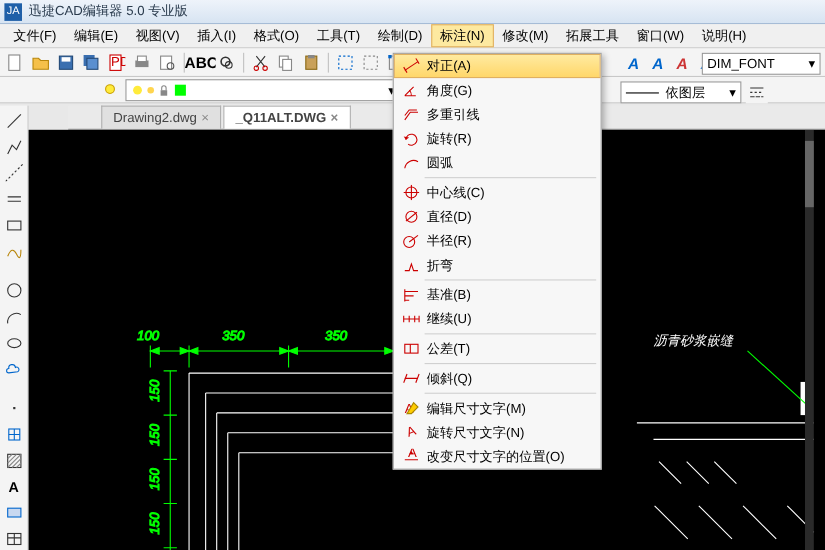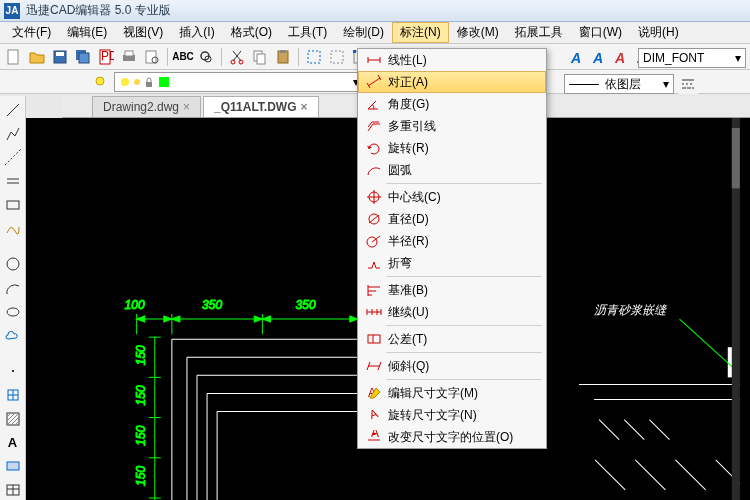--- a/index.html
+++ b/index.html
@@ -1,18 +1,18 @@
 <!DOCTYPE html>
 <html><head>
 <meta charset="utf-8">
 <style>
 * { margin:0; padding:0; box-sizing:border-box; font-family:"Microsoft YaHei","SimSun",sans-serif; font-size:12px; }
 body { width:750px; height:500px; overflow:hidden; background:#e8e8e8; position:relative; }
 .titlebar { height:22px; background:linear-gradient(#eef3fa,#d7e4f2); display:flex; align-items:center; padding:0 4px; border-bottom:1px solid #9fb7d4; }
-.titlebar .logo { width:16px; height:16px; background:#1e5fa8; color:#fff; font-size:10px; font-weight:bold; display:flex; align-items:center; justify-content:center; margin-right:6px; }
+.titlebar .logo { width:16px; height:16px; background:#1e5fa8; color:#fff; font-size:10px; font-weight:normal; display:flex; align-items:center; justify-content:center; margin-right:6px; }
 .title-text { color:#2a3b4d; }
 .menubar { height:22px; background:#f0f0f0; display:flex; align-items:center; padding:0 4px; border-bottom:1px solid #c8c8c8; }
 .menubar .mi { padding:2px 8px; cursor:default; }
 .menubar .mi.open { background:#fde9a0; border:1px solid #e0b060; padding:1px 7px; }
 .toolbar { height:26px; background:#f4f4f4; border-bottom:1px solid #c8c8c8; display:flex; align-items:center; padding:0 4px; gap:3px; }
 .tb-btn { width:20px; height:20px; display:flex; align-items:center; justify-content:center; background:#f4f4f4; }
 .tb-sep { width:1px; height:18px; background:#c0c0c0; margin:0 2px; }
 .content { position:absolute; top:96px; left:0; right:0; bottom:0; display:flex; }
 .leftbar { width:26px; background:#f4f4f4; border-right:1px solid #c8c8c8; display:flex; flex-direction:column; align-items:center; padding-top:4px; gap:4px; }
 .lb-btn { width:20px; height:20px; display:flex; align-items:center; justify-content:center; }
@@ -95,21 +95,21 @@
       </svg>
     </div>
   <div class="tb-btn">
       <svg width="16" height="16">
         <rect x="2" y="2" width="10" height="12" fill="#fff" stroke="#888"></rect>
         <circle cx="11" cy="11" r="3" fill="none" stroke="#555"></circle>
       </svg>
     </div>
   <div class="tb-sep"></div>
   <div class="tb-btn">
-      <span style="font-size:10px;font-weight:bold">ABC</span>
+      <span style="font-size:14px;font-weight:bold">ABC</span>
     </div>
   <div class="tb-btn">
       <svg width="16" height="16">
         <circle cx="7" cy="7" r="4" fill="none" stroke="#333" stroke-width="1.5"></circle>
         <circle cx="10" cy="10" r="3" fill="none" stroke="#333"></circle>
       </svg>
     </div>
   <div class="tb-sep"></div>
   <div class="tb-btn">
       <svg width="16" height="16">
@@ -359,30 +359,20 @@
         <text x="555" y="195" fill="#ffffff" font-size="20">沥青砂浆嵌缝</text>
 
         <rect x="692" y="0" width="8" height="380" fill="#2a2a2a"></rect>
         <rect x="692" y="10" width="8" height="60" fill="#666"></rect>
       </svg>
     </div>
   </div>
 </div>
 
 <div class="dropdown-menu" id="dropdown">
-    <div class="dm-item">
-      <span class="dm-icon">
-        <svg width="16" height="14">
-          <line x1="2" y1="7" x2="14" y2="7" stroke="#c00"></line>
-          <line x1="2" y1="4" x2="2" y2="10" stroke="#c00"></line>
-          <line x1="14" y1="4" x2="14" y2="10" stroke="#c00"></line>
-        </svg>
-      </span>
-      <span class="dm-label">线性(L)</span>
-    </div>
     <div class="dm-item hl">
       <span class="dm-icon">
         <svg width="16" height="14">
           <line x1="2" y1="11" x2="14" y2="3" stroke="#c00"></line>
           <line x1="1" y1="8" x2="4" y2="13" stroke="#c00"></line>
           <line x1="12" y1="0" x2="15" y2="5" stroke="#c00"></line>
         </svg>
       </span>
       <span class="dm-label">对正(A)</span>
     </div>

